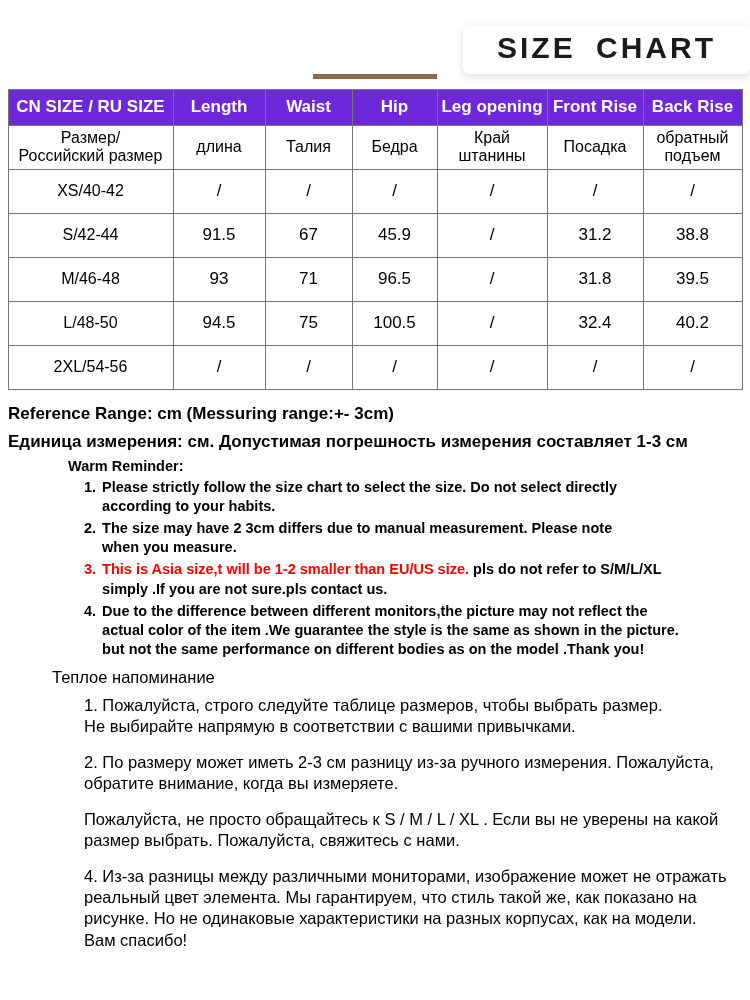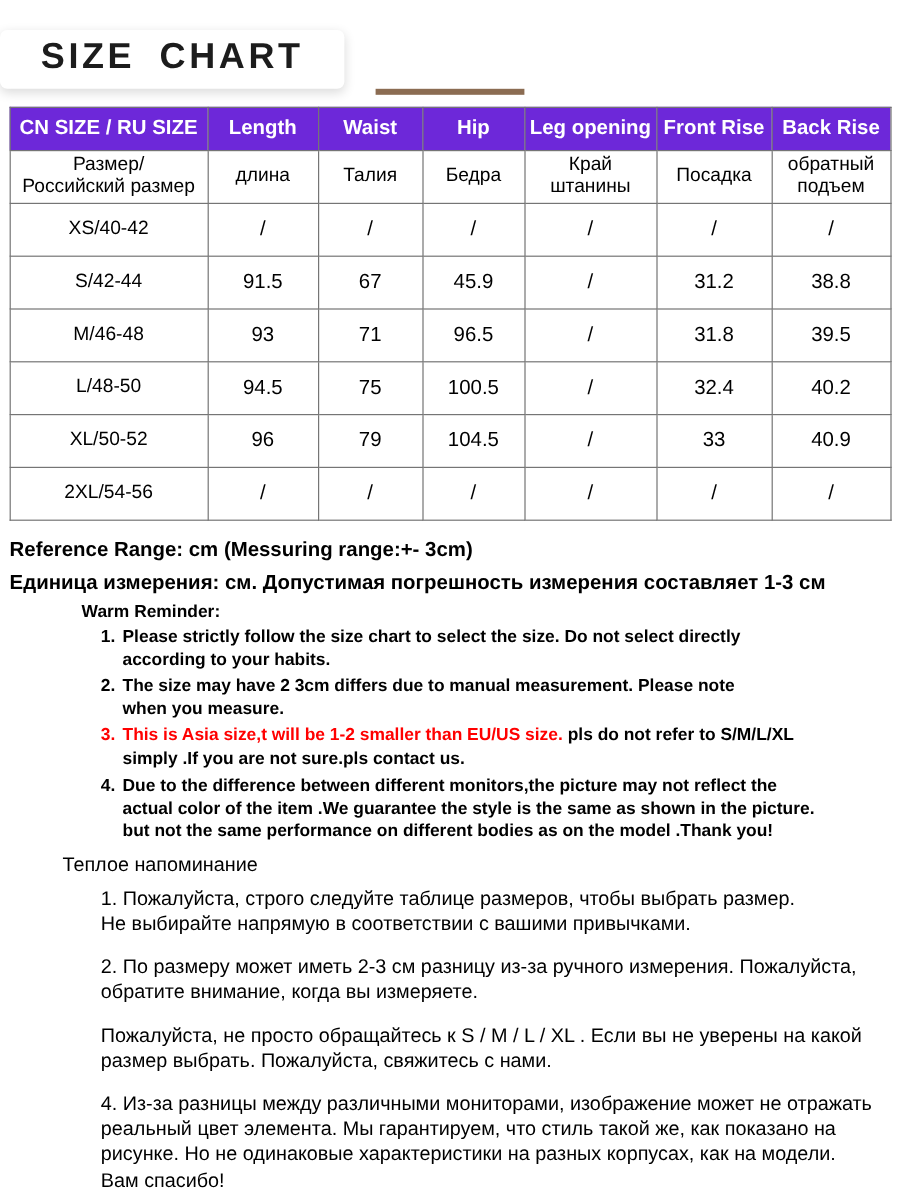--- a/index.html
+++ b/index.html
@@ -2,21 +2,21 @@
 <html><head>
 <meta charset="utf-8">
 <style>
   * { box-sizing: border-box; margin: 0; padding: 0; }
   html, body { background: #ffffff; }
   body {
     width: 750px; height: 1000px;
     font-family: "Liberation Sans", "DejaVu Sans", sans-serif;
     color: #000; overflow: hidden; position: relative;
   }
-  .header { padding-top: 25px; text-align: left; }
+  .header { padding-top: 25px; text-align: right; }
   .title-card {
     display: inline-block; background: #fff; border-radius: 6px;
     padding: 6px 34px 8px; box-shadow: 0 3px 9px rgba(0,0,0,.14);
   }
   .page-title {
     font-size: 30px; font-weight: 700; letter-spacing: 3px; word-spacing: 9px;
     color: #1c1c1c; line-height: 1.15;
   }
   .title-underline { width: 124px; height: 5px; background: #8b6c52; margin: 0 auto; }
 
@@ -118,29 +118,20 @@
     <tr class="body-row">
       <td class="size-label">L/48-50</td>
       <td>94.5</td>
       <td>75</td>
       <td>100.5</td>
       <td>/</td>
       <td>32.4</td>
       <td>40.2</td>
     </tr>
     <tr class="body-row">
-      <td class="size-label">XL/50-52</td>
-      <td>96</td>
-      <td>79</td>
-      <td>104.5</td>
-      <td>/</td>
-      <td>33</td>
-      <td>40.9</td>
-    </tr>
-    <tr class="body-row">
       <td class="size-label">2XL/54-56</td>
       <td>/</td>
       <td>/</td>
       <td>/</td>
       <td>/</td>
       <td>/</td>
       <td>/</td>
     </tr>
   </tbody>
 </table>

